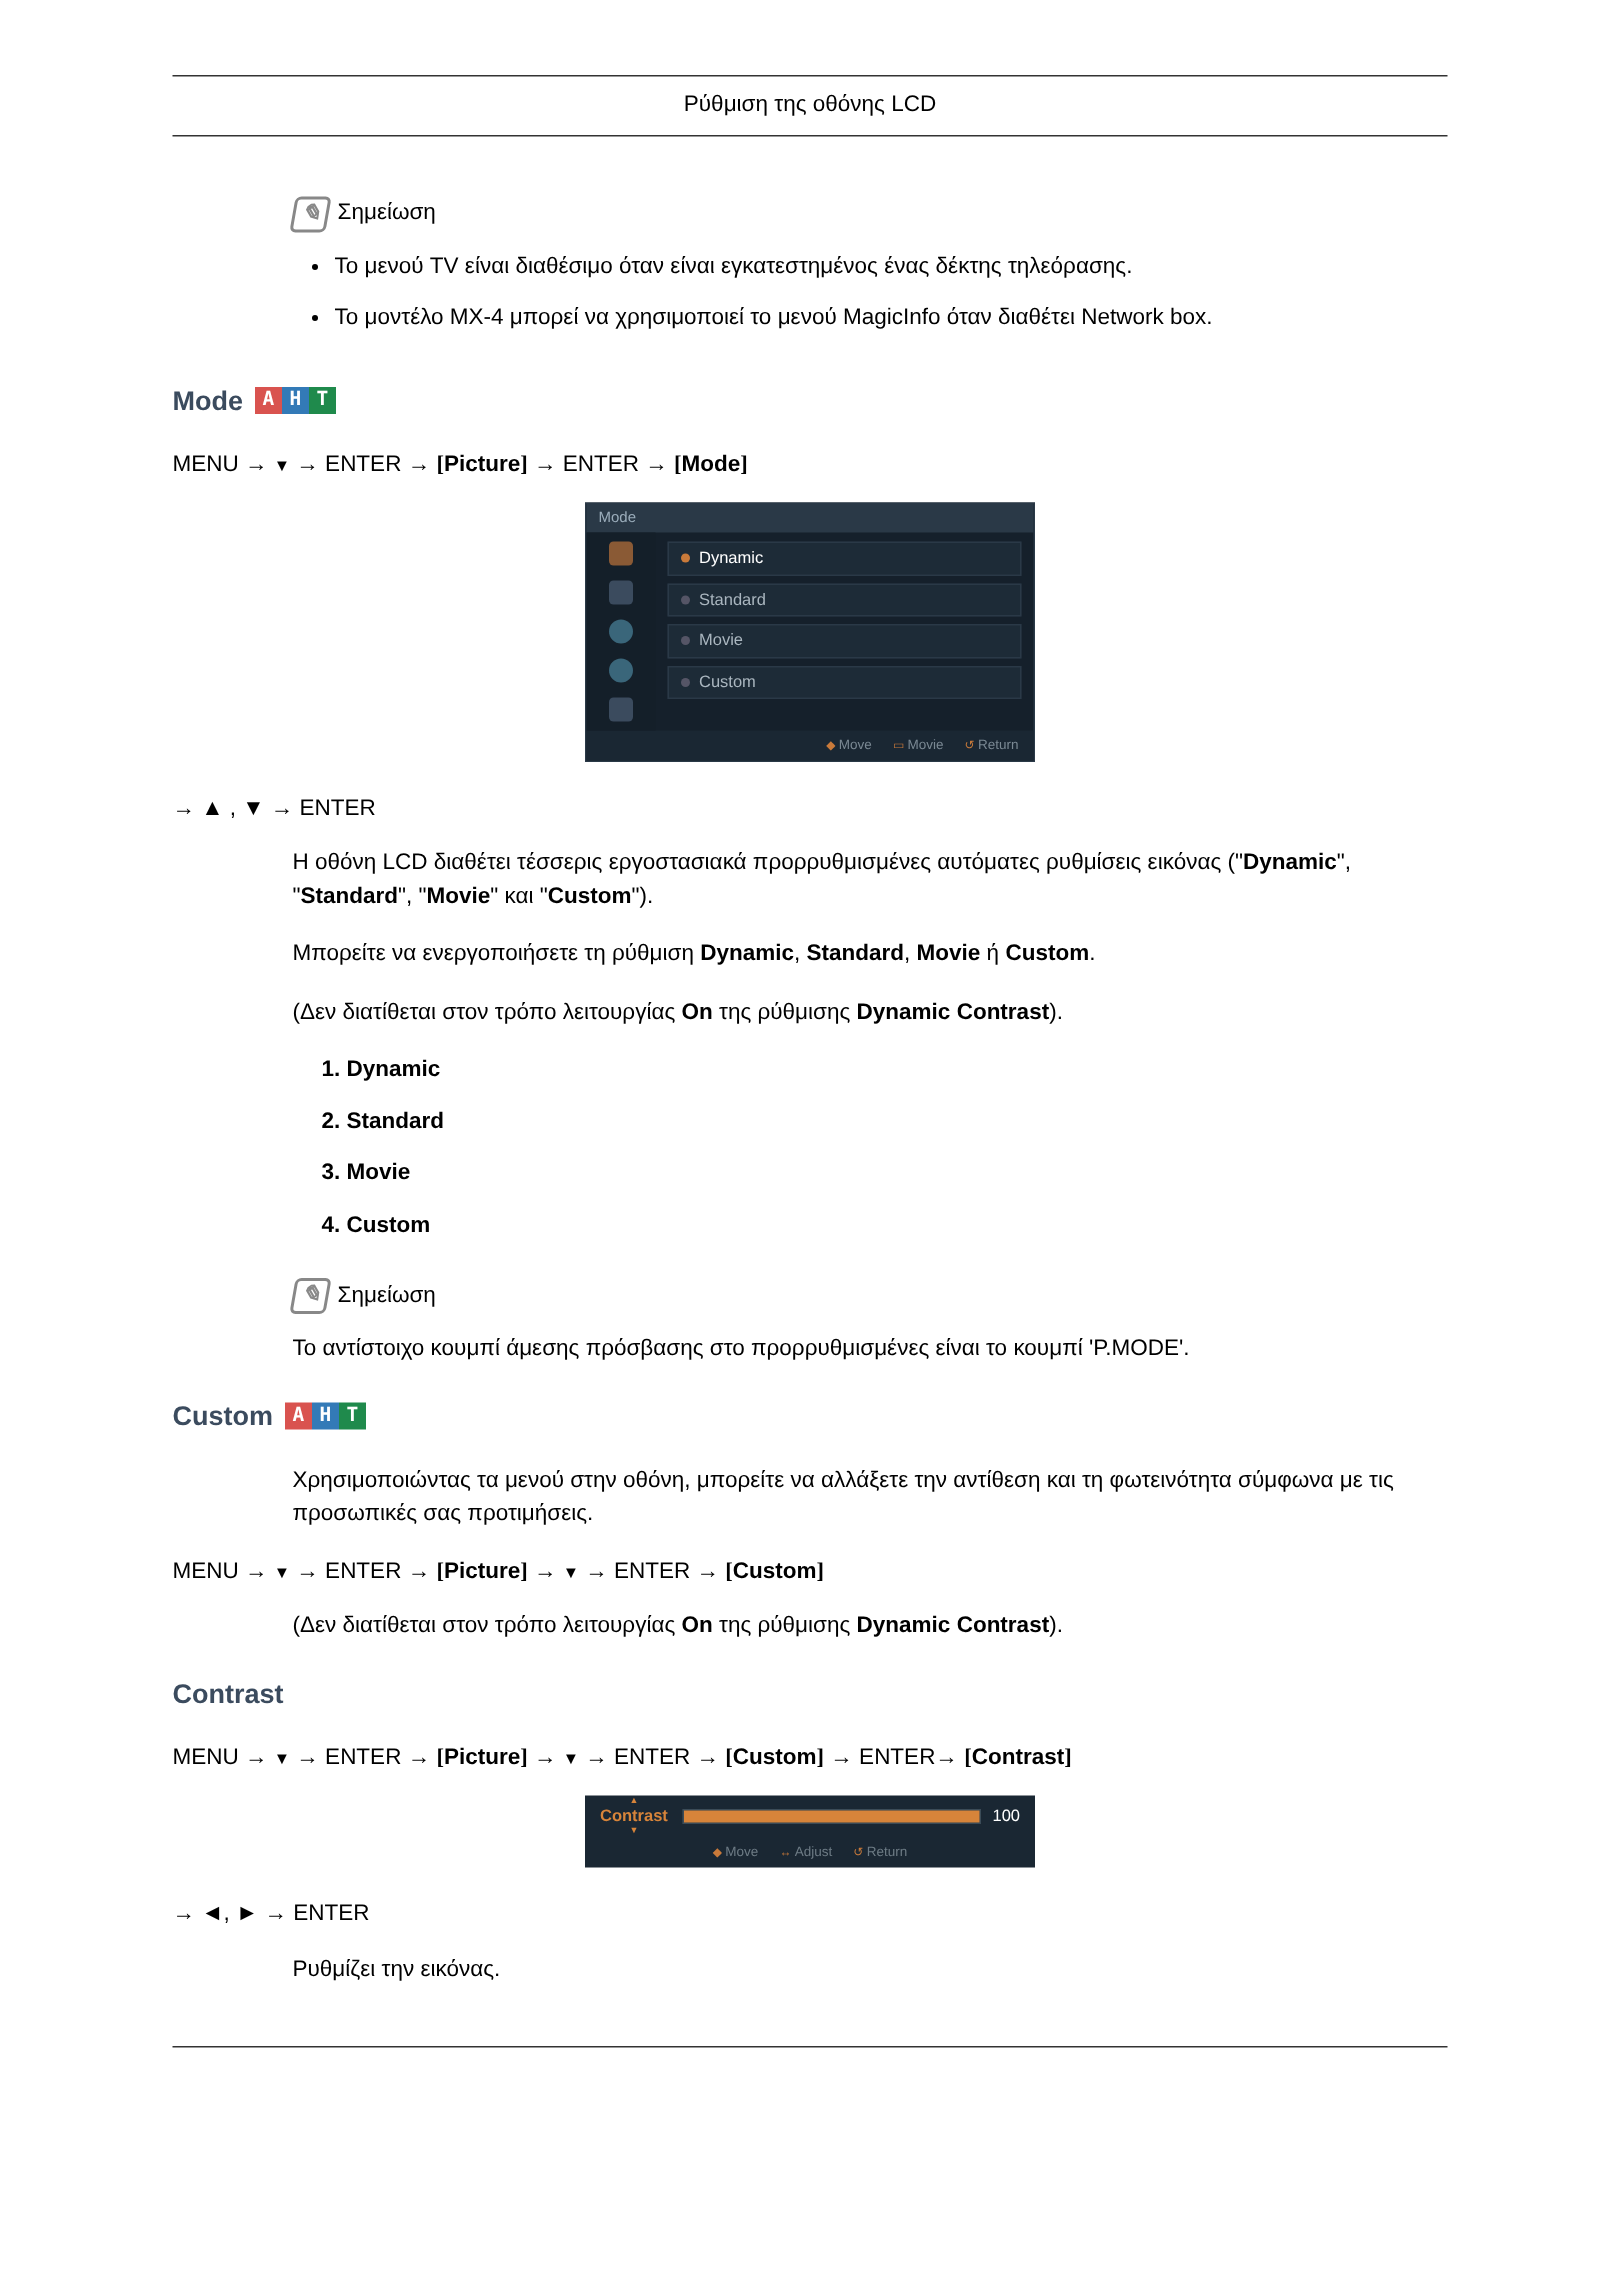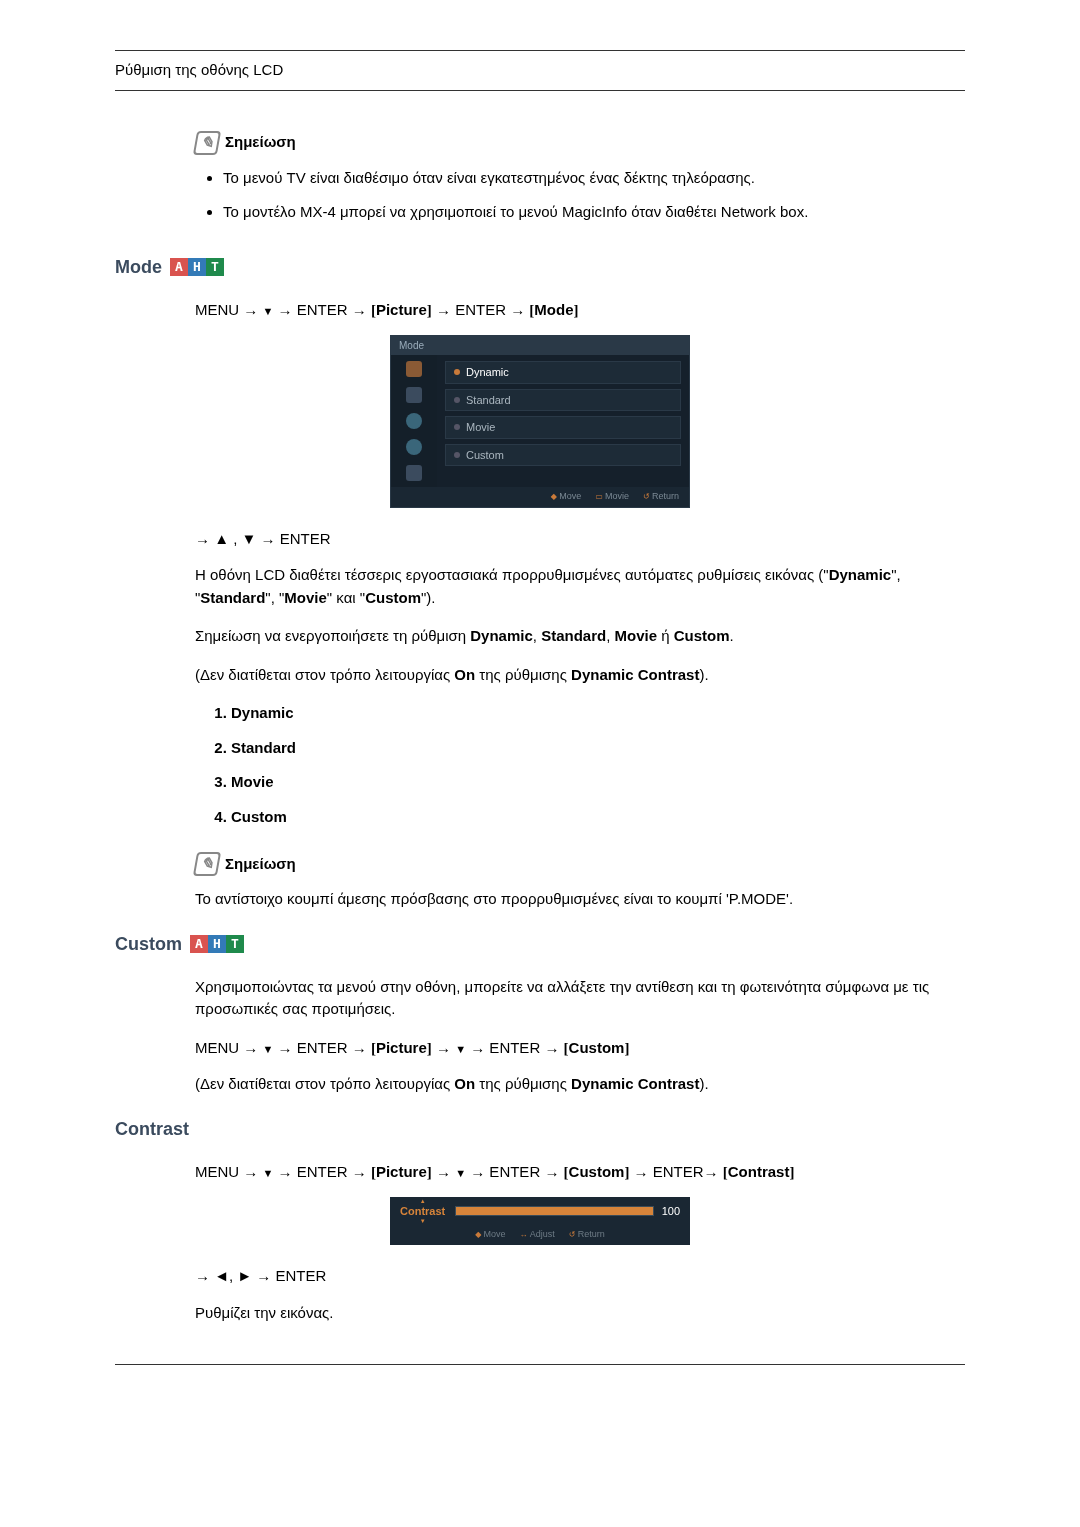--- a/index.html
+++ b/index.html
@@ -7,52 +7,52 @@
       font-family: Arial, Helvetica, sans-serif;
       font-size: 15px;
       background: #fff;
       color: #000;
       width: 1080px;
       margin: 0 auto;
       padding: 50px 115px 60px;
       line-height: 1.5;
     }
     .top-rule { border-top: 1px solid #333; margin-bottom: 8px; }
-    .header-title { font-size: 15px; margin-bottom: 8px; }
+    .header-title { text-align: center; font-size: 15px; margin-bottom: 8px; }
     .header-rule { border-top: 1px solid #333; margin-bottom: 40px; }
     .bottom-rule { border-top: 1px solid #333; margin-top: 40px; }
 
     .note-line { margin-left: 80px; margin-bottom: 12px; display: flex; align-items: center; gap: 6px; }
     .note-icon {
       width: 24px; height: 24px;
       border: 2px solid #888; border-radius: 4px;
       display: inline-flex; align-items: center; justify-content: center;
       color: #888; font-style: italic; font-weight: bold; font-size: 16px;
       transform: skewX(-10deg);
     }
-    .note-label { font-weight: bold; text-align: center; }
+    .note-label { font-weight: normal; text-align: center; }
 
     ul.bullets { list-style: disc; margin-left: 108px; margin-bottom: 30px; }
     ul.bullets li { margin-bottom: 12px; }
 
     .section-head {
       display: flex; align-items: center; gap: 8px;
       margin: 20px 0 18px 0;
       color: #3b4b5e; font-weight: bold; font-size: 18px;
     }
     .aht {
       display: inline-flex; font-family: monospace; font-weight: bold;
       font-size: 13px; color: #fff; vertical-align: middle;
     }
     .aht span { width: 18px; height: 18px; display:inline-flex; align-items:center; justify-content:center; }
     .aht .a { background:#d9534f; }
     .aht .h { background:#337ab7; }
     .aht .t { background:#1f8a4c; }
 
-    .indent { margin-left: 80px; }
+    .indent { }
     .nav-path { margin-bottom: 14px; }
     .bracket { font-weight: bold; font-family: serif; }
     .tri { font-size: 11px; display:inline-block; }
 
     .osd-wrap { display:flex; justify-content:center; margin: 8px 0 20px; }
     .osd {
       width: 300px; background:#15202b; color:#d0d8df;
       font-size: 11px; border:1px solid #2a3947;
     }
     .osd-title { background:#2a3947; color:#9aacba; padding:2px 8px; font-size:10px; }
@@ -170,21 +170,21 @@
   </div>
 </div>
 
 <div class="indent nav-path">→ ▲ , ▼ → ENTER</div>
 
 <p class="block">
   <span>Η οθόνη LCD διαθέτει τέσσερις εργοστασιακά προρρυθμισμένες αυτόματες ρυθμίσεις εικόνας ("</span><b>Dynamic</b><span>", "</span><b>Standard</b><span>", "</span><b>Movie</b><span>" και "</span><b>Custom</b><span>").</span>
 </p>
 
 <p class="block">
-  <span>Σημείωση να ενεργοποιήσετε τη ρύθμιση </span><b>Dynamic</b>, <b>Standard</b>, <b>Movie</b><span> ή </span><b>Custom</b><span>.</span>
+  <span>Μπορείτε να ενεργοποιήσετε τη ρύθμιση </span><b>Dynamic</b>, <b>Standard</b>, <b>Movie</b><span> ή </span><b>Custom</b><span>.</span>
 </p>
 
 <p class="block">
   <span>(Δεν διατίθεται στον τρόπο λειτουργίας </span><b>On</b><span> της ρύθμισης </span><b>Dynamic Contrast</b><span>).</span>
 </p>
 
 <ol class="modes">
   <li><span>Dynamic</span></li>
   <li><span>Standard</span></li>
   <li><span>Movie</span></li>

